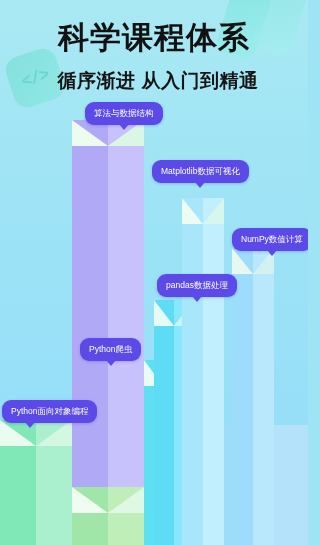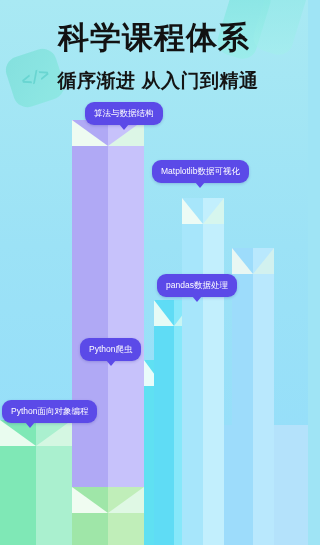--- a/index.html
+++ b/index.html
@@ -170,13 +170,14 @@
   <div id="title-wrap">
     <h1 id="page-title">科学课程体系</h1>
     <h2 id="page-subtitle">循序渐进 从入门到精通</h2>
   </div>
 
 <div class="label edge" style="left: 2px; top: 400px;">Python面向对象编程</div>
     <div class="label" style="left: 73px; top: 102px; margin-left: 12px;">算法与数据结构</div>
     <div class="label" style="left: 157px; top: 274px;">pandas数据处理</div>
     <div class="label" style="left: 80px; top: 338px;">Python爬虫</div>
     <div class="label" style="left: 152px; top: 160px;">Matplotlib数据可视化</div>
+    <div class="label" style="left: 232px; top: 228px;">NumPy数值计算</div>
   </div>
 
 </body></html>

